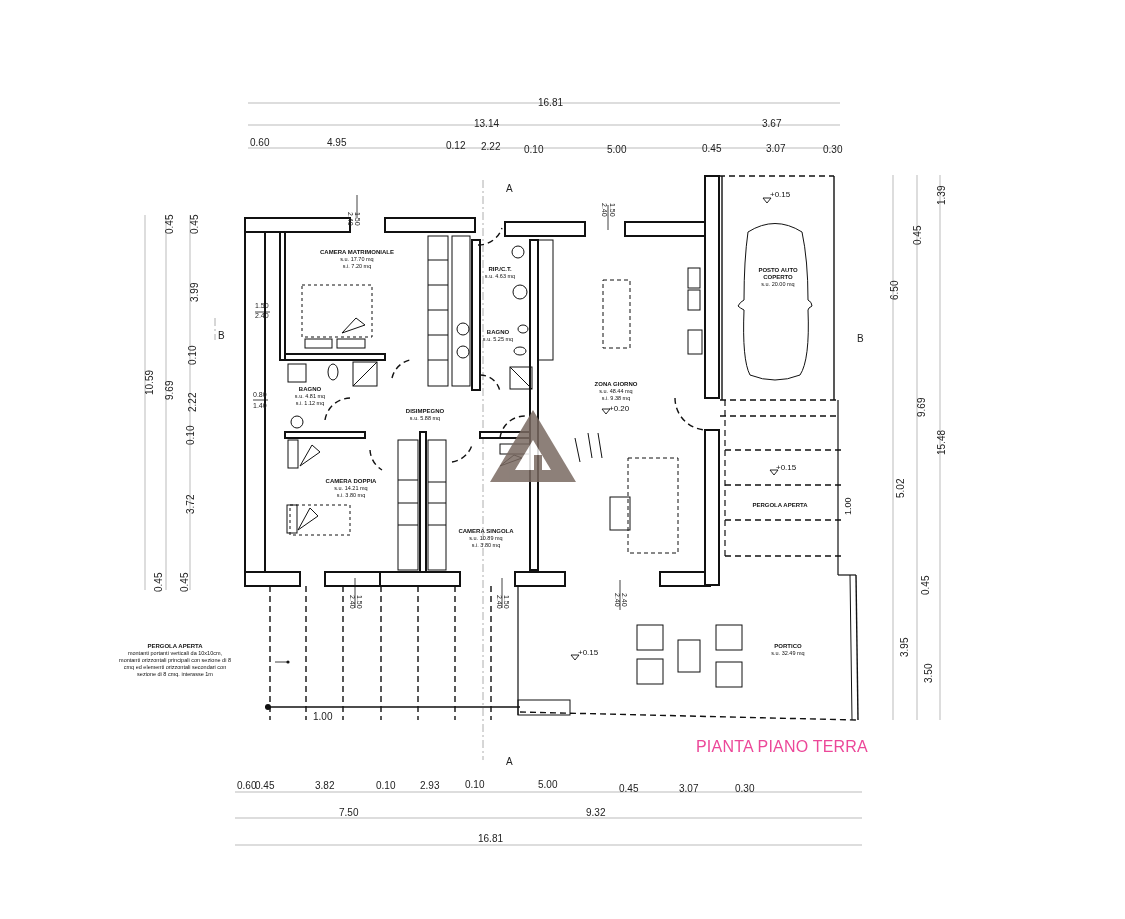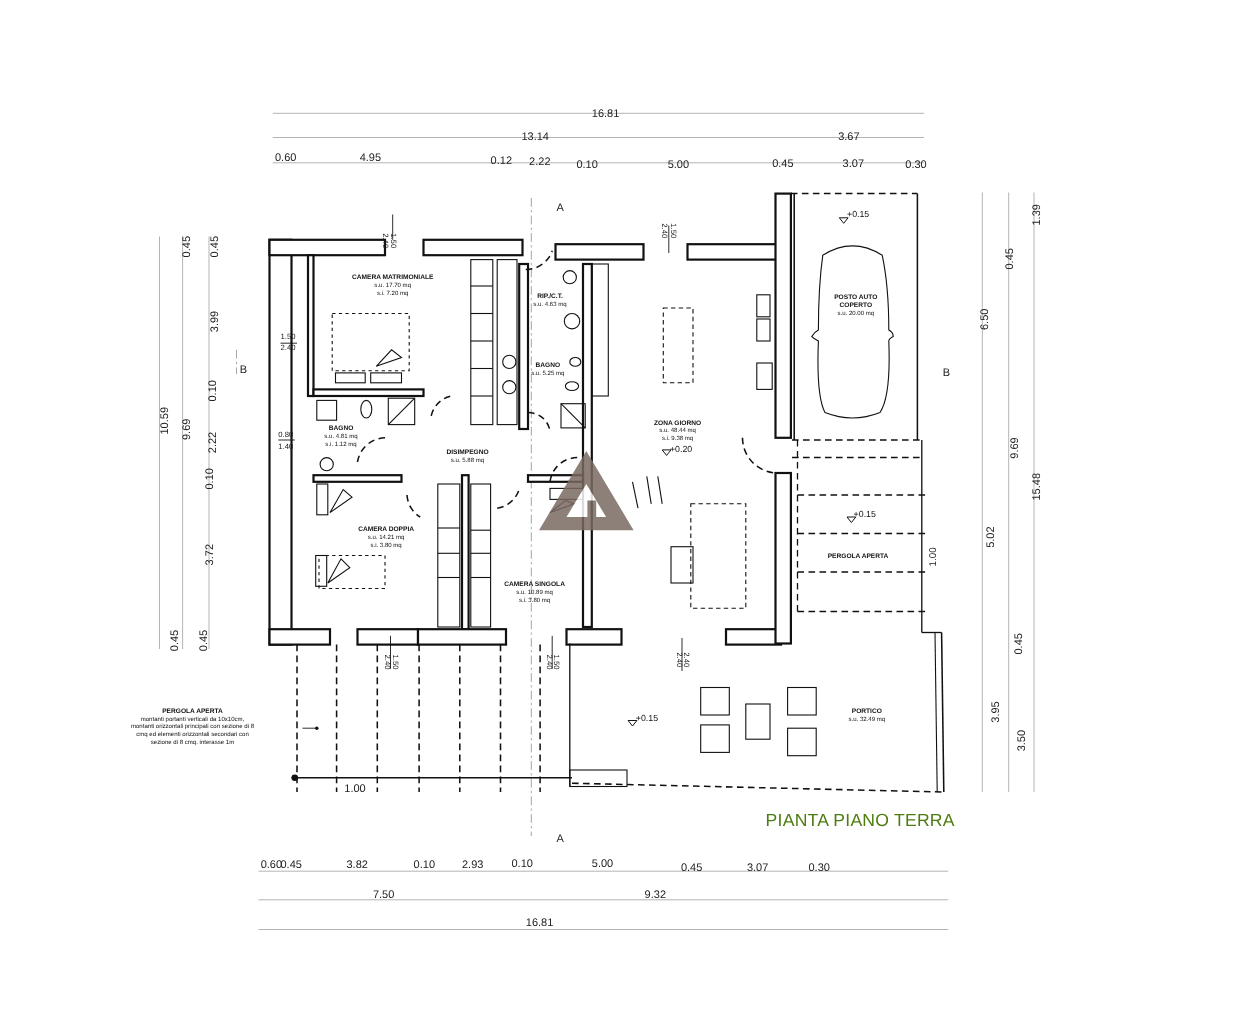--- a/index.html
+++ b/index.html
@@ -3,21 +3,21 @@
 <meta charset="utf-8">
 <style>
   html, body { margin:0; padding:0; background:#ffffff; }
   body { width:1125px; height:919px; position:relative; overflow:hidden; font-family:"Liberation Sans", sans-serif; color:#111; }
   svg { position:absolute; left:0; top:0; }
   .dim { font-family:"Liberation Sans", sans-serif; font-size:10px; fill:#222; }
   .lbl { font-family:"Liberation Sans", sans-serif; font-size:6px; fill:#111; text-anchor:middle; font-weight:bold; }
   .sub { font-family:"Liberation Sans", sans-serif; font-size:5.5px; fill:#111; text-anchor:middle; }
   .lvl { font-family:"Liberation Sans", sans-serif; font-size:8px; fill:#111; }
   .sec { font-family:"Liberation Sans", sans-serif; font-size:10px; fill:#222; }
-  .title { position:absolute; left:696px; top:738px; font-size:16px; letter-spacing:0.2px; color:#4d7c0f; }
+  .title { position:absolute; left:696px; top:738px; font-size:16px; letter-spacing:0.2px; color:#ec4899; }
   .wall { fill:#fff; stroke:#111; stroke-width:2; }
   .thin { fill:none; stroke:#111; stroke-width:1; }
   .dash { fill:none; stroke:#111; stroke-width:1.4; stroke-dasharray:6 4; }
   .ldash { fill:none; stroke:#999; stroke-width:0.8; stroke-dasharray:8 3 2 3; }
   .dimline { stroke:#aaa; stroke-width:0.8; }
 </style>
 </head>
 <body>
 
 <svg width="1125" height="919" viewBox="0 0 1125 919" xmlns="http://www.w3.org/2000/svg">

